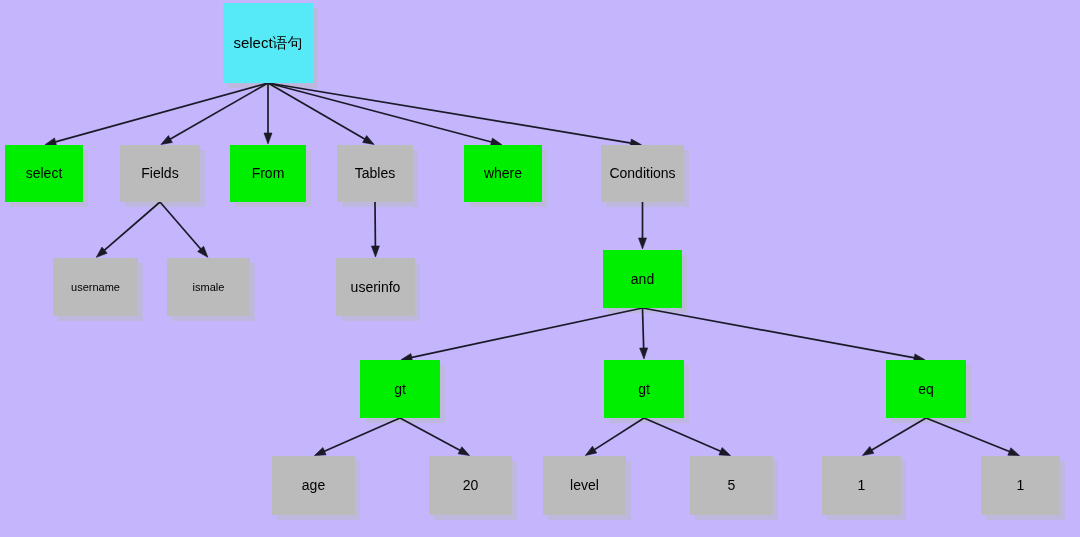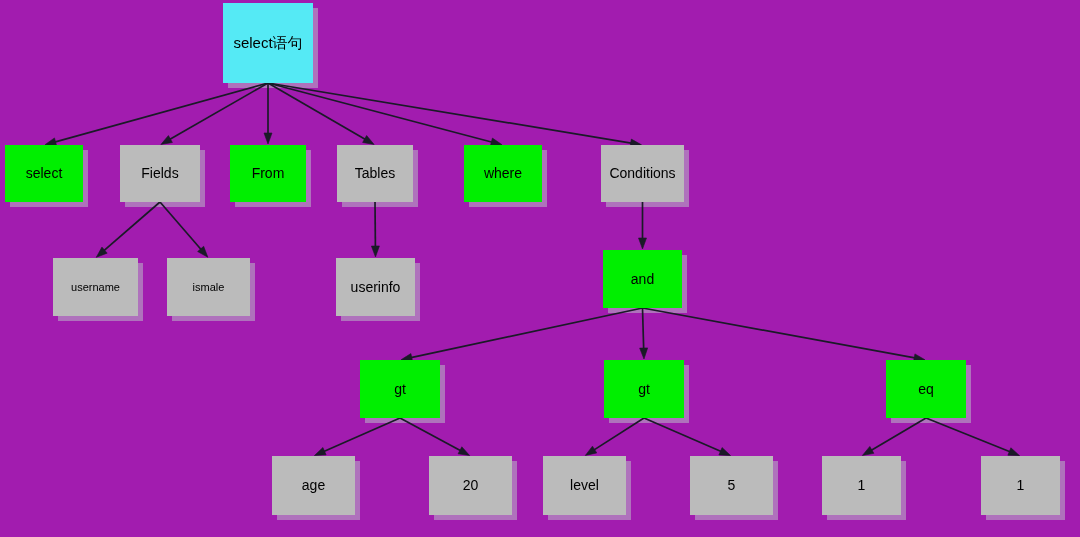--- a/index.html
+++ b/index.html
@@ -10,21 +10,21 @@
   body {
     width: 1080px;
     height: 537px;
     overflow: hidden;
     font-family: "Liberation Sans", sans-serif;
   }
   #diagram-root {
     position: relative;
     width: 1080px;
     height: 537px;
-    background: #a21caf;
+    background: #c4b5fd;
   }
   svg#tree-svg {
     position: absolute;
     top: 0;
     left: 0;
     width: 1080px;
     height: 537px;
     display: block;
   }
   .node-rect {

